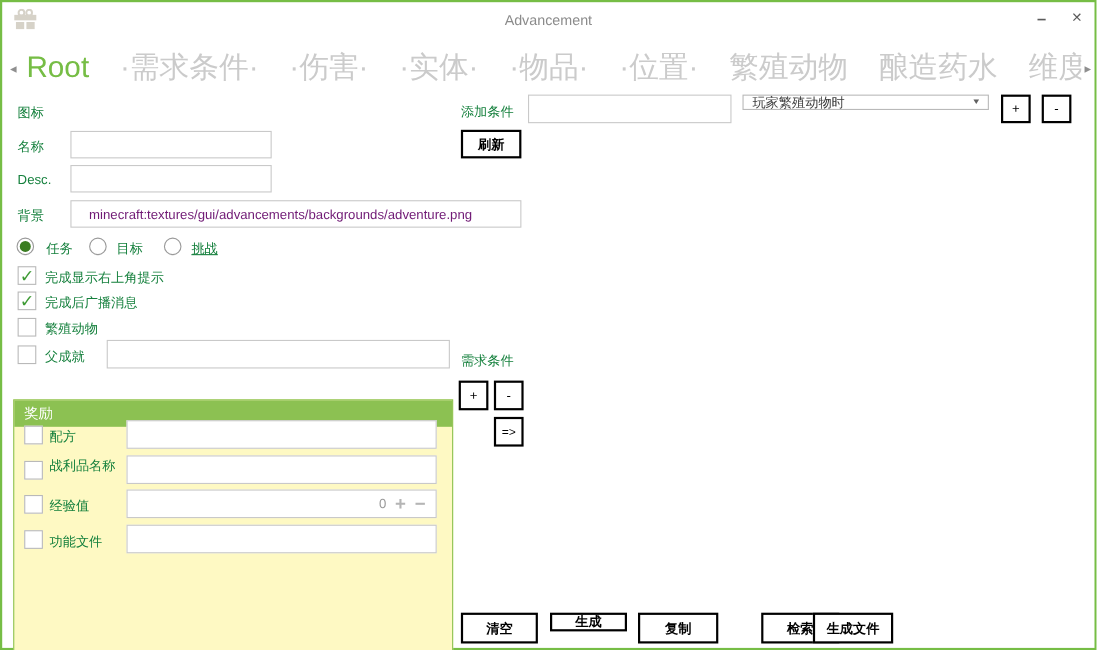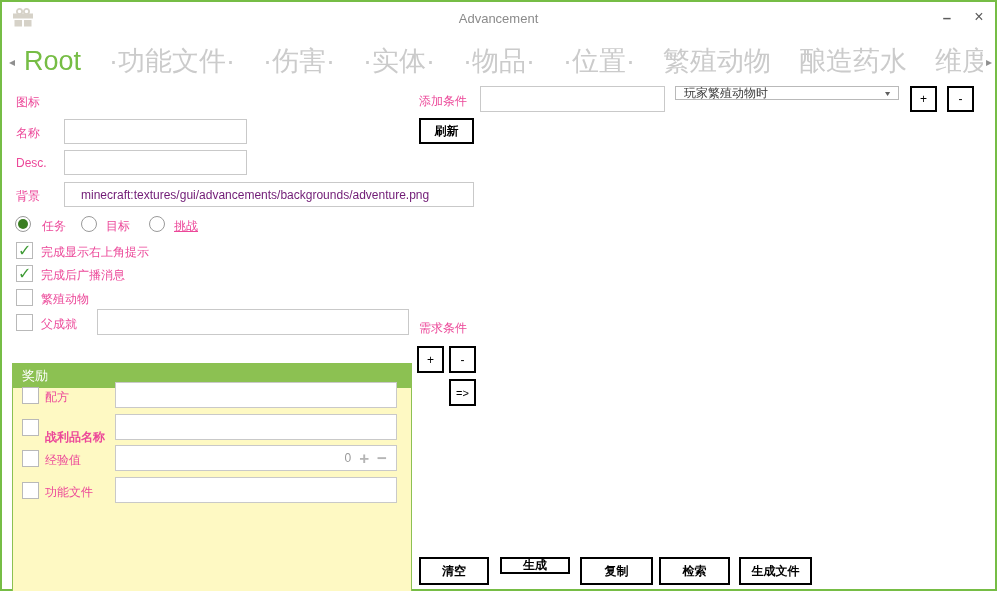--- a/index.html
+++ b/index.html
@@ -16,21 +16,21 @@
 
   
   .tabs-strip { position:absolute; left:22px; top:37px; right:12px; height:44px; display:flex; align-items:center; gap:28px; font-size:27px; color:#cbcbcb; white-space:nowrap; overflow:hidden; }
   .tab { flex:0 0 auto; }
   .tab.active { color:#76BD45; }
   .scroll-arrow { position:absolute; font-size:12px; color:#8f8f8f; top:53px; }
   .scroll-left { left:7px; }
   .scroll-right { left:984px; }
 
   
-  .lbl { position:absolute; font-size:12px; color:#ec4899;text-align:center; }
+  .lbl { position:absolute; font-size:12px; color:#15803d;text-align:center; }
   .tin { position:absolute; border:1px solid #c9c9c9; background:#fff; font-size:12px; color:#444; padding:0 6px; outline:none; font-family:inherit; }
   .combo { position:absolute; border:1px solid #b9b9b9; background:#fff; display:flex; align-items:center; padding:0 20px 0 8px; font-size:12px; color:#3a3a3a; }
   .combo .dd { position:absolute; right:7px; top:50%; transform:translateY(-50%) scaleX(1.25); font-size:7px; color:#606060; }
   .bbtn { position:absolute; border:2px solid #000; background:#fff; color:#000; display:flex; align-items:center; justify-content:center; font-size:12px; font-weight:bold; cursor:default; }
   .bbtn.sm { font-weight:normal; font-size:12px; }
 
   
   .radio { position:absolute; width:16px; height:16px; border:1px solid #9a9a9a; border-radius:50%; background:#fff; }
   .radio.selected::after { content:""; position:absolute; left:2px; top:2px; width:10px; height:10px; border-radius:50%; background:#3A7D21; }
   .cb { position:absolute; width:17px; height:17px; border:1px solid #b9b9b9; background:#fff; }
@@ -57,21 +57,21 @@
       <rect x="12" y="12" width="7.5" height="6.5" fill="#d6d2c8"></rect>
     </svg>
   </span>
   <div class="title">Advancement</div>
   <div class="win-btn min">–</div>
   <div class="win-btn close">×</div>
 
   <span class="scroll-arrow scroll-left">◂</span>
   <div class="tabs-strip">
     <span class="tab active">Root</span>
-    <span class="tab">·功能文件·</span>
+    <span class="tab">·需求条件·</span>
     <span class="tab">·伤害·</span>
     <span class="tab">·实体·</span>
     <span class="tab">·物品·</span>
     <span class="tab">·位置·</span>
     <span class="tab">繁殖动物</span>
     <span class="tab">酿造药水</span>
     <span class="tab">维度旅行</span>
     <span class="tab">改变信</span>
   </div>
   <span class="scroll-arrow scroll-right">▸</span>
@@ -123,34 +123,34 @@
   <div class="bbtn sm" style="left:447px; top:377px; width:27px; height:27px; font-size:11px;">=&gt;</div>
 
   <div class="rewards">
     <div class="rewards-header">奖励</div>
   </div>
   <span class="cb" style="left:20px; top:385px;"></span>
   <span class="lbl" style="left:43px; top:387px;">配方</span>
   <input class="tin" style="left: 113px; top: 380px; width: 282px; height: 26px;" value="">
 
   <span class="cb" style="left:20px; top:417px;"></span>
-  <span class="lbl" style="left:43px; top:427px;font-weight:bold;">战利品名称</span>
+  <span class="lbl" style="left:43px; top:413px;">战利品名称</span>
   <input class="tin" style="left: 113px; top: 412px; width: 282px; height: 26px;" value="">
 
   <span class="cb" style="left:20px; top:448px;"></span>
   <span class="lbl" style="left:43px; top:450px;">经验值</span>
   <div class="xp-field" style="left:113px; top:443px; width:282px; height:26px;">
     <span class="val">0</span>
     <span class="spin">+</span>
     <span class="spin">−</span>
   </div>
 
   <span class="cb" style="left:20px; top:480px;"></span>
   <span class="lbl" style="left:43px; top:482px;">功能文件</span>
   <input class="tin" style="left: 113px; top: 475px; width: 282px; height: 26px;" value="">
 
   <div class="bbtn" style="left:417px; top:555px; width:70px; height:28px;">清空</div>
   <div class="bbtn" style="left:498px; top:555px; width:70px; height:17px;">生成</div>
   <div class="bbtn" style="left:578px; top:555px; width:73px; height:28px;">复制</div>
-  <div class="bbtn" style="left:657px; top:555px; width:71px; height:28px;">检索</div>
+  <div class="bbtn" style="left:690px; top:555px; width:71px; height:28px;">检索</div>
   <div class="bbtn" style="left:737px; top:555px; width:73px; height:28px;">生成文件</div>
 
 </div>
 
 </body></html>

